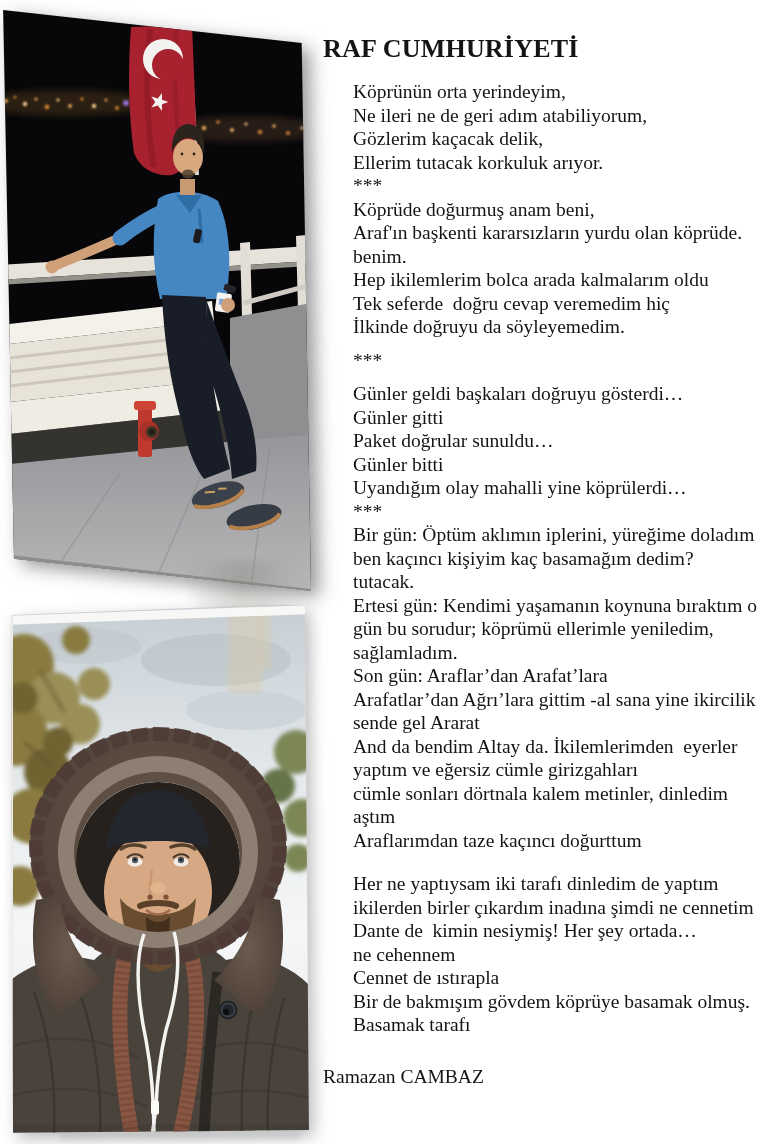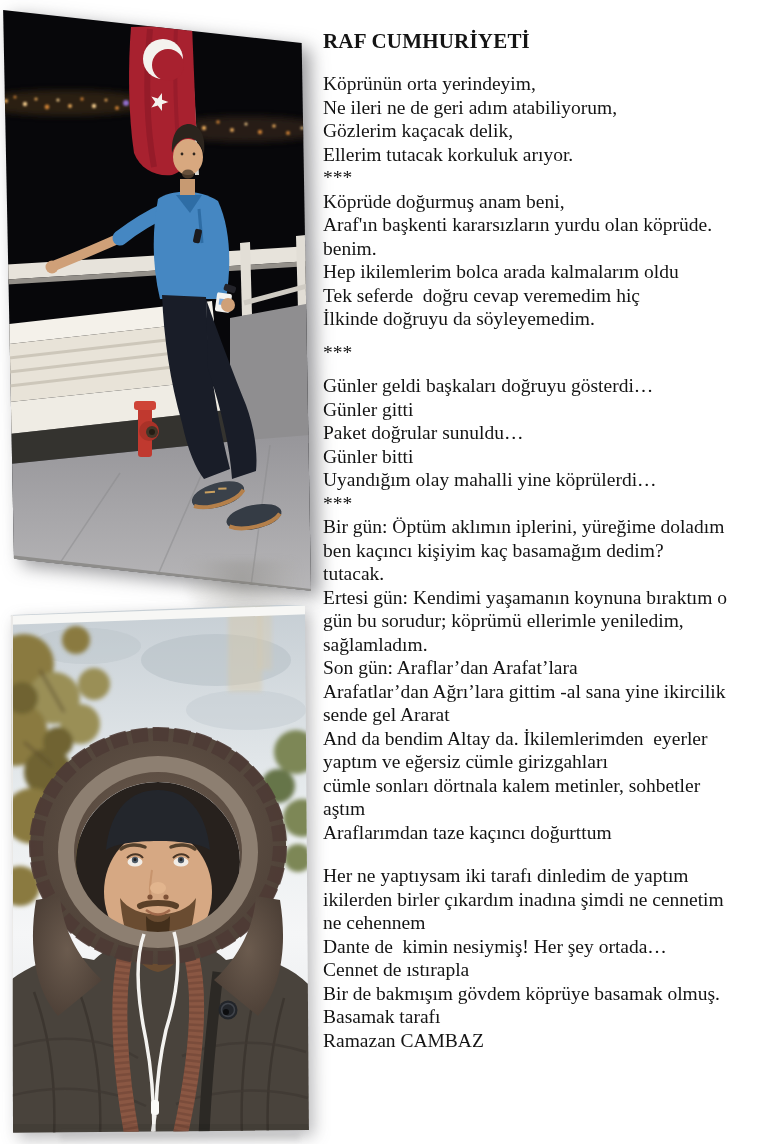--- a/index.html
+++ b/index.html
@@ -19,24 +19,24 @@
     position:absolute;left:185px;top:560px;width:115px;height:72px;
     background:radial-gradient(ellipse at 50% 30%, rgba(130,128,120,.38), rgba(160,158,150,.15) 55%, transparent 75%);
     filter:blur(3px);
   }
   .reflection-bottom{
     position:absolute;left:60px;top:1133px;width:240px;height:11px;
     background:linear-gradient(to bottom, rgba(150,150,150,.28), transparent);
     filter:blur(2px);
   }
   .text-col{position:absolute;left:323px;top:20px;width:445px;color:var(--ink,#141414);}
-  .poem-title{font-size:21px;line-height:26px;font-weight:700;letter-spacing:.2px;margin:8px 0 18px 0;}
-  .poem-line{font-size:19.5px;line-height:23.5px;white-space:pre;}
+  .poem-title{font-size:26px;line-height:26px;font-weight:700;letter-spacing:.2px;margin:16px 0 18px 0;}
+  .poem-line{font-size:19.5px;line-height:23.5px;white-space:pre;margin-left:30px;}
   .poem-blank{height:10px;}
-  .poem-author{font-size:19.5px;line-height:23.5px;}
+  .poem-author{font-size:19.5px;line-height:23.5px;margin-top:28px;}
 </style>
 </head>
 <body>
 
 <figure class="photo photo-top">
   <div class="clip">
   <svg viewBox="0 0 311 590" preserveAspectRatio="none">
     <defs>
       <filter id="b1" x="-30%" y="-30%" width="160%" height="160%">
             <feGaussianBlur stdDeviation="1.1"></feGaussianBlur>
@@ -284,27 +284,27 @@
       <div class="poem-line">ben kaçıncı kişiyim kaç basamağım dedim?</div>
       <div class="poem-line">tutacak.</div>
       <div class="poem-line">Ertesi gün: Kendimi yaşamanın koynuna bıraktım o</div>
       <div class="poem-line">gün bu sorudur; köprümü ellerimle yeniledim,</div>
       <div class="poem-line">sağlamladım.</div>
       <div class="poem-line">Son gün: Araflar’dan Arafat’lara</div>
       <div class="poem-line">Arafatlar’dan Ağrı’lara gittim -al sana yine ikircilik</div>
       <div class="poem-line">sende gel Ararat</div>
       <div class="poem-line">And da bendim Altay da. İkilemlerimden  eyerler</div>
       <div class="poem-line">yaptım ve eğersiz cümle girizgahları</div>
-      <div class="poem-line">cümle sonları dörtnala kalem metinler, sohbetler</div>
+      <div class="poem-line">cümle sonları dörtnala kalem metinler, dinledim</div>
       <div class="poem-line">aştım</div>
       <div class="poem-line">Araflarımdan taze kaçıncı doğurttum</div>
       <div class="poem-blank"></div>
       <div class="poem-blank"></div>
       <div class="poem-line">Her ne yaptıysam iki tarafı dinledim de yaptım</div>
       <div class="poem-line">ikilerden birler çıkardım inadına şimdi ne cennetim</div>
+      <div class="poem-line">Dante de  kimin nesiymiş! Her şey ortada…</div>
       <div class="poem-line">ne cehennem</div>
-      <div class="poem-line">Dante de  kimin nesiymiş! Her şey ortada…</div>
       <div class="poem-line">Cennet de ıstırapla</div>
       <div class="poem-line">Bir de bakmışım gövdem köprüye basamak olmuş.</div>
       <div class="poem-line">Basamak tarafı</div>
     </div>
   <div class="poem-author">Ramazan CAMBAZ</div>
 </main>
 
 </body></html>

